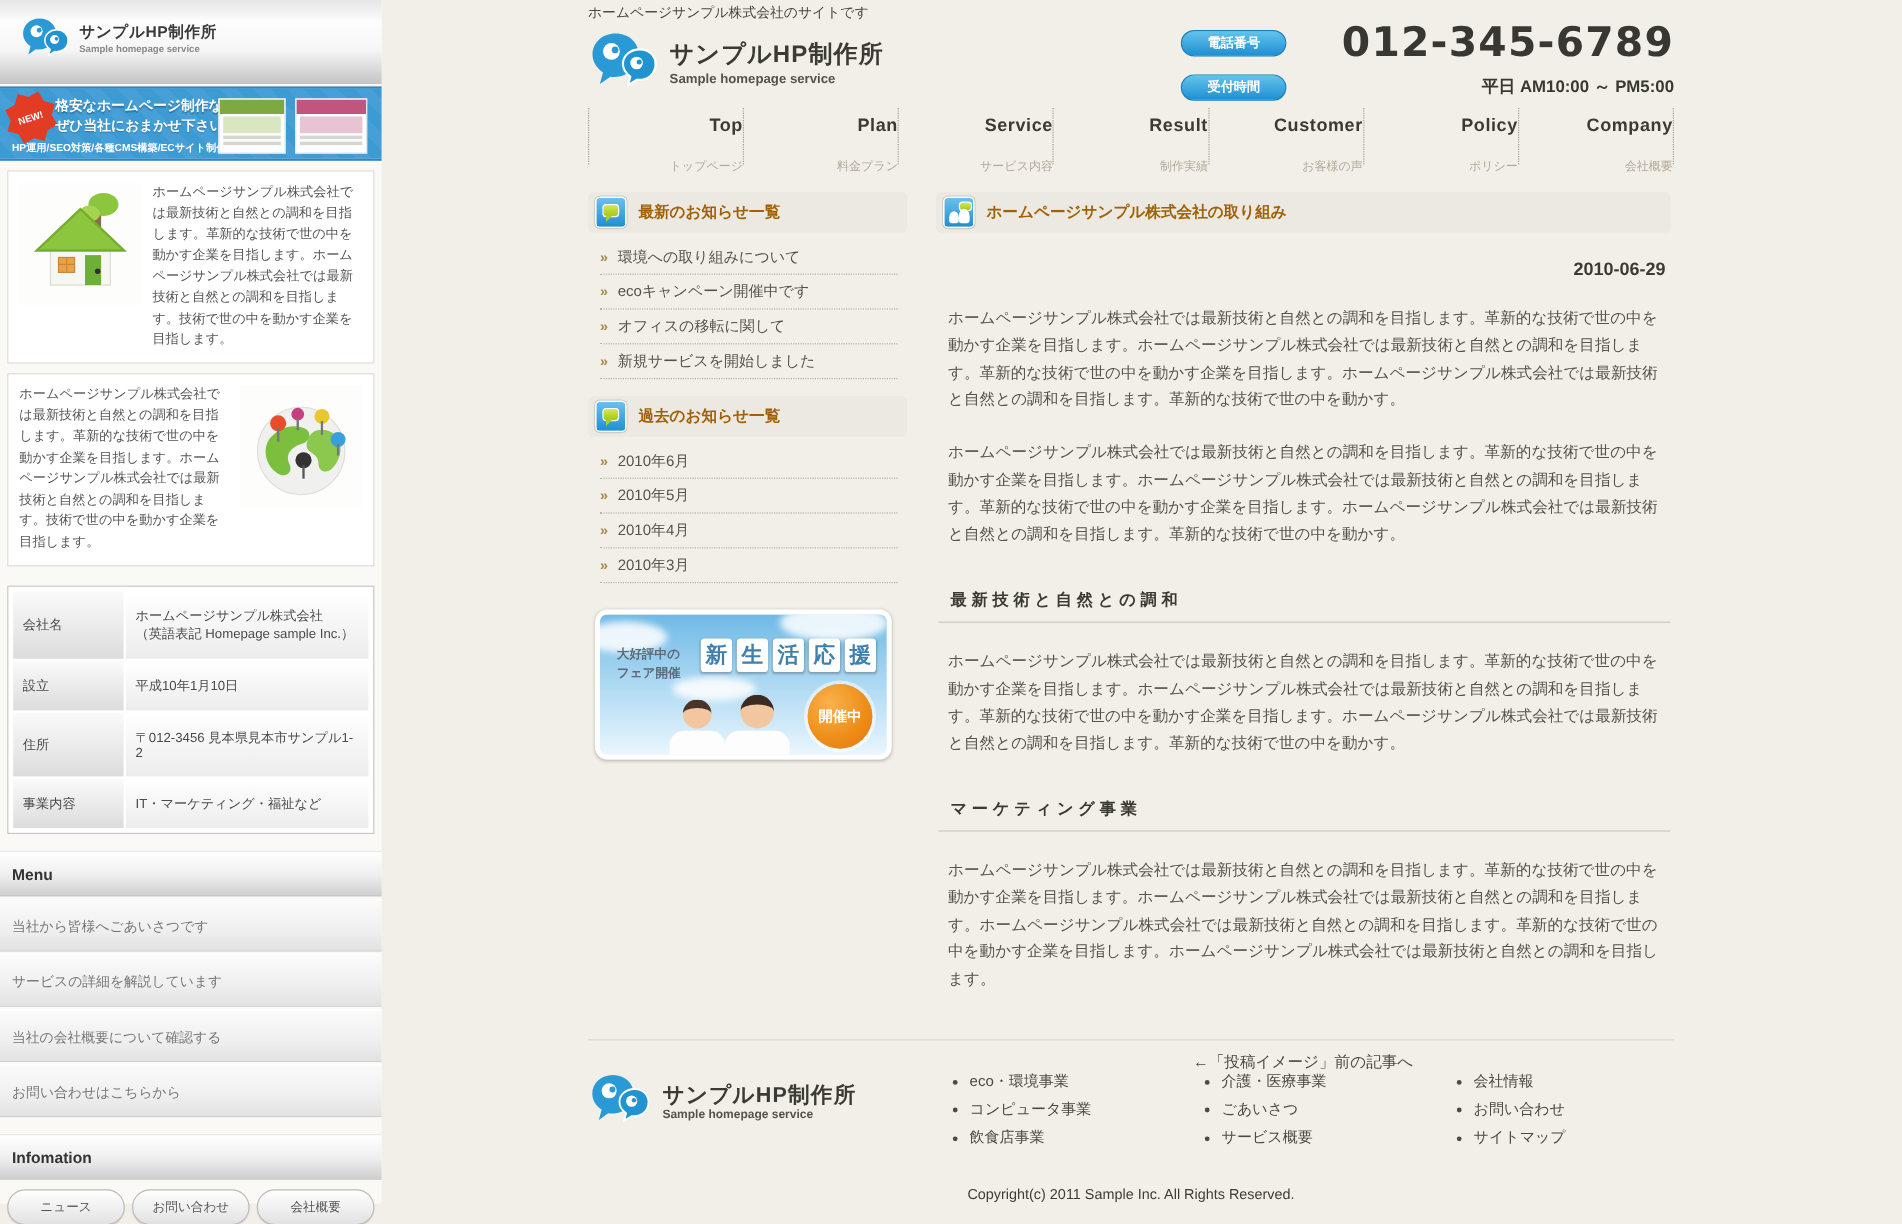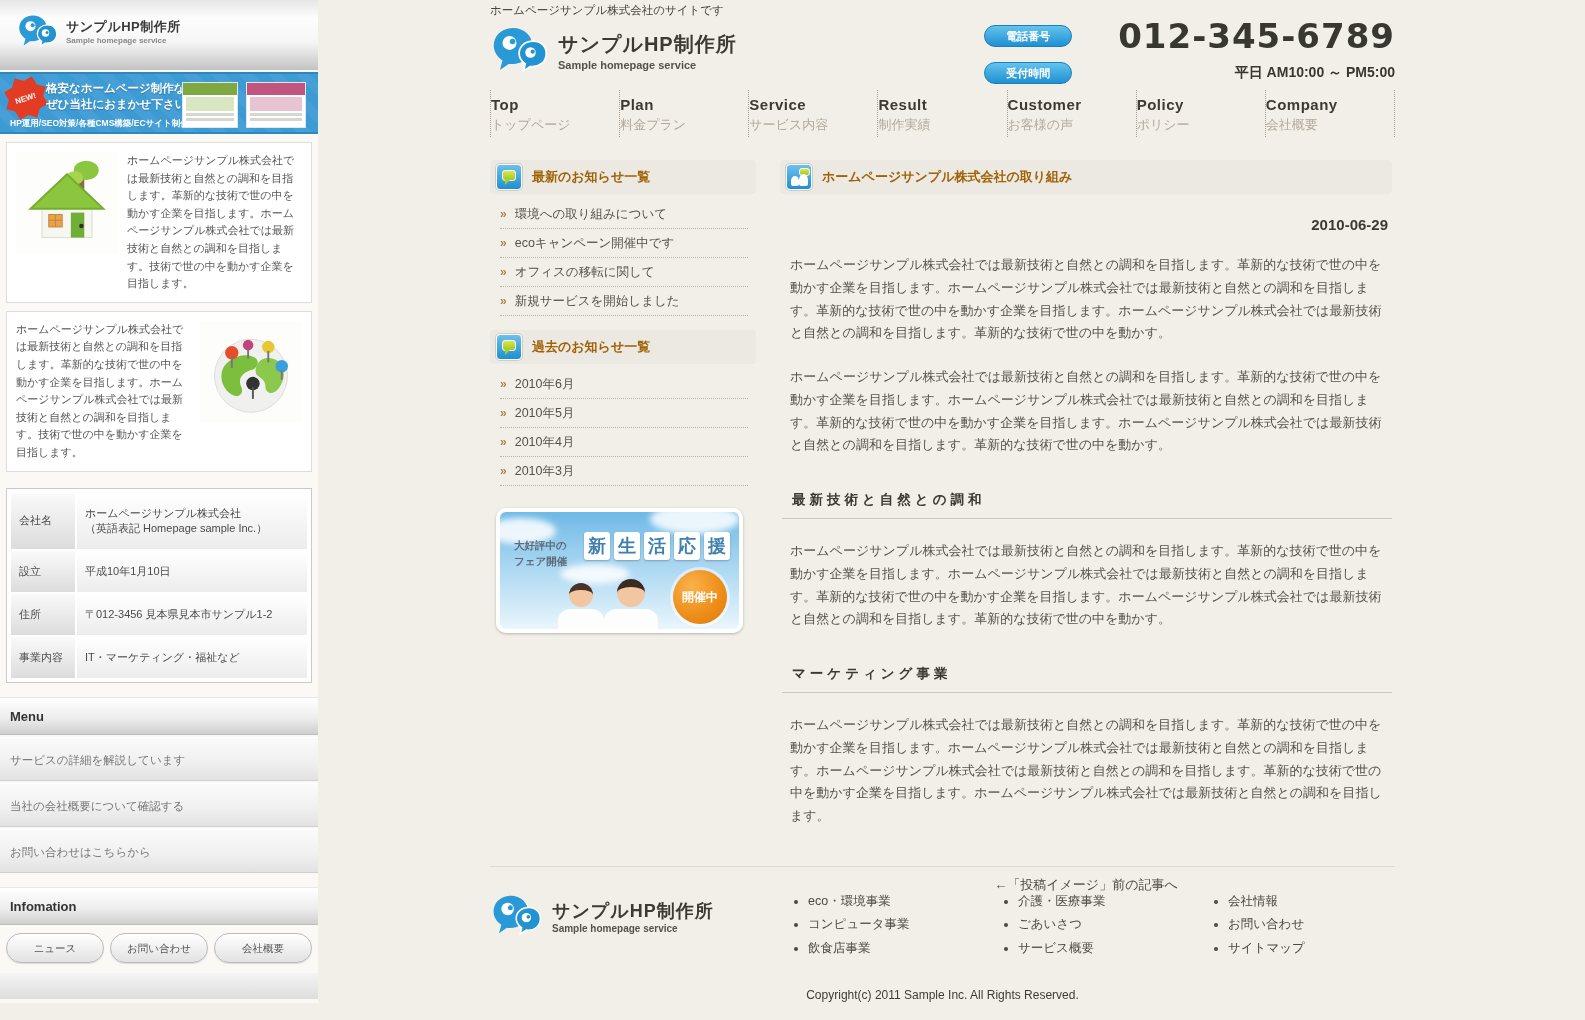--- a/index.html
+++ b/index.html
@@ -55,21 +55,21 @@
   .thumb .t-line { height:3px; margin:2px 3px 0; background:#d7d7d2; }
 
   .sb-box { background:#fff; border:1px solid #ddd; margin:8px 6px 0; padding:9px; display:flex; gap:9px; }
   .sb-box.first { margin-top:8px; }
   .sb-box .sb-text { font-size:11px; line-height:1.6; color:#555; }
   .sb-img { flex:0 0 102px; width:102px; height:102px; background:#fdfdfc; display:flex; align-items:center; justify-content:center; }
 
   .sb-table { margin:16px 6px 0; border:1px solid #c9c9c9; background:#fff; padding:2px; }
   .sb-table table { width:100%; border-collapse:separate; border-spacing:2px; }
   .sb-table td { font-size:11px; color:#4a4a4a; padding:13px 8px; vertical-align:middle; }
-  .sb-table td.lbl { width:64px; background:linear-gradient(180deg,#fafafa,#dcdcdc); }
+  .sb-table td.lbl { width:92px; background:linear-gradient(180deg,#fafafa,#dcdcdc); }
   .sb-table td.val { background:linear-gradient(180deg,#ffffff,#ececec); white-space:pre-line; }
 
   .sb-head {
     margin-top:14px; height:38px; padding:11px 0 0 10px;
     background:linear-gradient(180deg,#ffffff 0%,#eeeeee 55%,#cfcfcf 100%);
     border-top:1px solid #e8e8e8; border-bottom:1px solid #bdbdbd;
     font-size:13px; font-weight:bold; color:#333;
   }
   .sb-item {
     height:44px; margin-top:2px; padding:15px 0 0 10px;
@@ -102,23 +102,23 @@
   .pill {
     width:88px; height:22px; border-radius:12px; flex:0 0 auto;
     background:linear-gradient(180deg,#63c3ec 0%,#1f90d2 100%);
     border:1px solid #1a7fbc;
     color:#fff; font-size:11px; font-weight:bold; text-align:center; line-height:21px;
   }
   .phone-num  { font-size:34px; font-weight:bold; color:#393731; letter-spacing:1px; font-family:"DejaVu Sans",sans-serif;margin-left:36px; }
   .phone-hours{ font-size:14px; font-weight:bold; color:#393731; }
 
   .nav { position:absolute; left:0; top:90px; width:905px; height:47px; display:flex; border-right:1px dotted #a59d90; }
-  .nav-item { flex:1; border-left:1px dotted #a59d90; text-align:left; padding-top:6px; cursor:pointer; }
+  .nav-item { flex:1; border-left:1px dotted #a59d90; text-align:right; padding-top:6px; cursor:pointer; }
   .nav-en { font-size:15px; font-weight:bold; color:#3c3a34; letter-spacing:.5px; }
-  .nav-ja { font-size:13px; color:#b3a99b; margin-top:3px; }
+  .nav-ja { font-size:10px; color:#b3a99b; margin-top:19px; }
 
   .sec-head {
     display:flex; align-items:center; gap:10px;
     background:#ebe9e1; border-radius:4px; padding:4px 6px; height:34px;
   }
   .sec-head .sec-title { font-size:13px; font-weight:bold; color:#a16207; }
   .icon-sq {
     position:relative; width:26px; height:26px; border-radius:4px; flex:0 0 auto;
     background:linear-gradient(180deg,#6cc0ec 0%,#1f8fd1 100%);
     border:1px solid #fff; box-shadow:0 0 0 1px #cfcdc5;
@@ -293,20 +293,21 @@
       </tr>
       <tr>
         <td class="lbl">事業内容</td>
         <td class="val">IT・マーケティング・福祉など</td>
       </tr>
     </tbody>
       </table>
   </div>
 
   <div class="sb-head">Menu</div>
+  <div class="sb-item">当社から皆様へごあいさつです</div>
   <div class="sb-item">サービスの詳細を解説しています</div>
   <div class="sb-item">当社の会社概要について確認する</div>
   <div class="sb-item">お問い合わせはこちらから</div>
 
   <div class="sb-head">Infomation</div>
   <div class="sb-buttons">
     <div class="sb-btn">ニュース</div>
     <div class="sb-btn">お問い合わせ</div>
     <div class="sb-btn">会社概要</div>
   </div>

